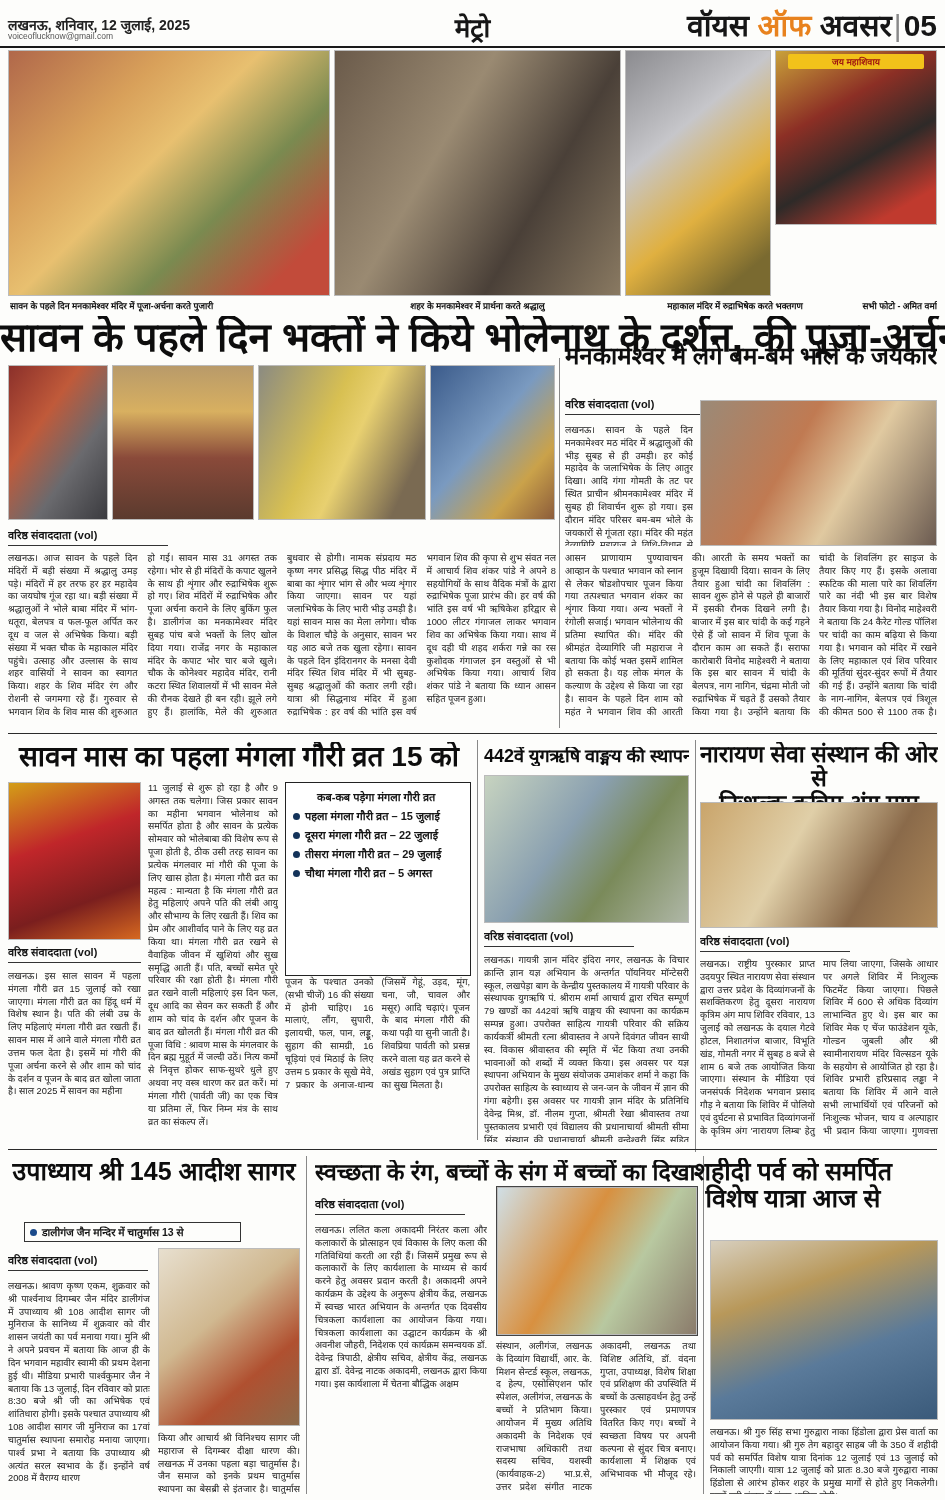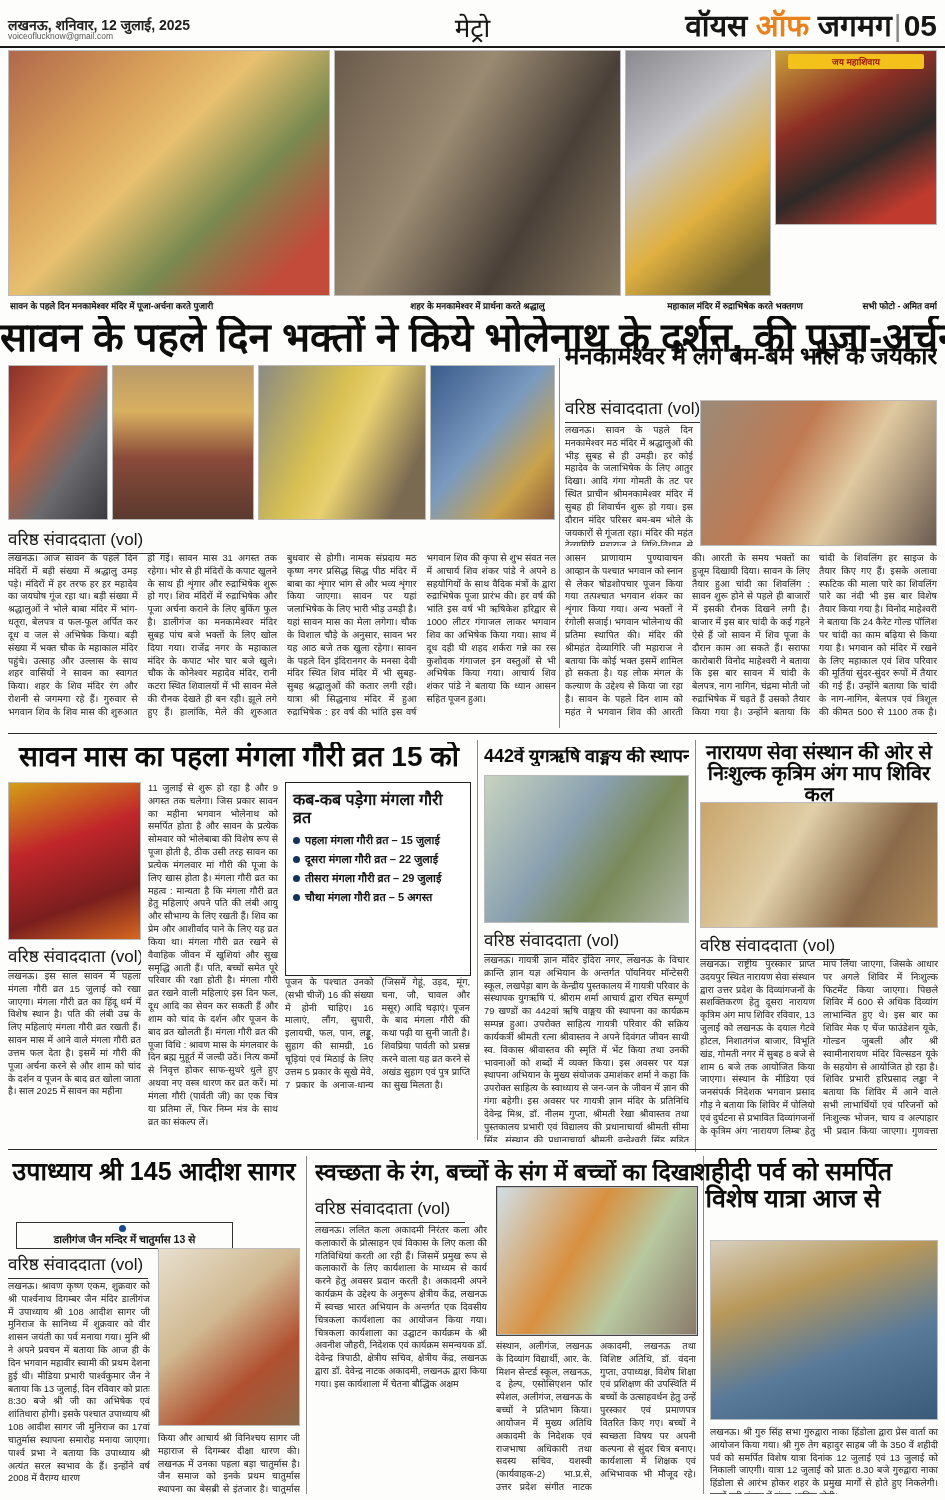--- a/index.html
+++ b/index.html
@@ -2,21 +2,21 @@
 <html lang="hi"><head>
 <meta charset="utf-8">
 <style>
   html,body{margin:0;padding:0;background:#e8e8e4;}
   #page{position:relative;width:945px;height:1500px;margin:0 auto;background:#fdfdfb;
         font-family:"Liberation Sans","DejaVu Sans",sans-serif;color:#161616;overflow:hidden;}
   .abs{position:absolute;}
   
   .dateline{font-size:14px;font-weight:bold;color:#222;}
   .email{font-size:8.5px;color:#555;}
-  .section-title{font-size:26px;font-weight:400;letter-spacing:0;}
+  .section-title{font-size:26px;font-weight:700;letter-spacing:0;}
   .nameplate{font-size:30px;font-weight:800;white-space:nowrap;}
   .nameplate .w2{color:#e8821e;}
   .nameplate .pagebar{font-weight:400;color:#888;margin:0 2px;}
   .hdr-rule{border-bottom:2.5px solid #1a1a1a;}
   
   .photo{position:absolute;overflow:hidden;box-shadow:0 0 0 1px #bbb inset;}
   .ph-priests{background:linear-gradient(135deg,#b0674a,#d8a05a 28%,#e8c070 45%,#7a8a50 66%,#c24b3a 88%);}
   .ph-devotees{background:linear-gradient(120deg,#6a5a4a,#9a8a72 38%,#4a4038 68%,#8a7a62);}
   .ph-vessel{background:linear-gradient(140deg,#8a8a8e,#c6c6ca 34%,#e0b040 62%,#7a6a30 88%);}
   .ph-shivling{background:linear-gradient(150deg,#caa33a,#8c2f25 34%,#2e2a28 60%,#c03a2e 86%);}
@@ -33,46 +33,46 @@
   .ph-monk{background:linear-gradient(140deg,#e8e0d0,#d0b890 40%,#b05030 70%,#8a6a4a);}
   .ph-kids{background:linear-gradient(120deg,#d0e0e8,#d89040 40%,#b8c8a0 65%,#8a7a6a);border:1px solid #444;}
   .ph-sikh{background:linear-gradient(160deg,#d8d0c0,#b8985a 30%,#5a7a9a 62%,#3a5a7a);}
   
   .caption{font-size:8.8px;font-weight:bold;color:#111;white-space:nowrap;overflow:hidden;}
   .headline{font-weight:800;color:#0d0d0d;line-height:1.06;text-align:center;overflow:hidden;}
   .hl-xl{font-size:40px;white-space:nowrap;}
   .hl-lg{font-size:24px;white-space:nowrap;text-align:left;}
   .hl-md{font-size:28px;white-space:nowrap;}
   .hl-sm{font-size:18px;white-space:nowrap;text-align:left;}
-  .hl-2l{font-size:20px;}
-  .byline{font-size:17px;font-weight:normal;border-bottom:1.5px solid #333;padding-bottom:3px;white-space:nowrap;overflow:hidden;}
+  .hl-2l{font-size:23px;}
+  .byline{font-size:11px;font-weight:bold;border-bottom:1.5px solid #333;padding-bottom:3px;white-space:nowrap;overflow:hidden;}
   .body-txt{font-size:9.3px;line-height:1.38;text-align:justify;overflow:hidden;color:#1c1c1c;}
   .rule-h{border-top:1.5px solid #2a2a2a;}
   .rule-v{border-left:1px solid #888;}
   
   .sched{border:1.5px solid #222;background:#fff;padding:8px 7px;overflow:hidden;}
-  .sched-title{font-size:16px;font-weight:800;line-height:1.15;margin-bottom:6px;}
+  .sched-title{font-size:11px;font-weight:800;line-height:1.15;margin-bottom:6px;margin-left:24px;}
   .sched-item{font-size:11px;font-weight:bold;line-height:1.2;margin-bottom:6px;display:flex;}
   .dot{width:7px;height:7px;border-radius:50%;background:#14335a;flex:0 0 7px;margin:3px 5px 0 0;}
   .kicker{border:1.2px solid #333;font-size:10.5px;font-weight:bold;padding:2px 5px;display:flex;align-items:center;white-space:nowrap;overflow:hidden;}
   .kicker .dot{background:#1a4a8a;margin-top:0;}
 </style>
 </head>
 <body>
 
 <div id="page">
 
   <div class="abs hdr-rule" style="left:0;top:0;width:945px;height:46px;">
     <div class="abs dateline" style="left:8px;top:15px;">लखनऊ, शनिवार, 12 जुलाई, 2025</div>
     <div class="abs email" style="left:8px;top:31px;">voiceoflucknow@gmail.com</div>
     <div class="abs section-title" style="left:0;top:9px;width:945px;text-align:center;">मेट्रो</div>
     <div class="abs nameplate" style="right:8px;top:4px;">
       <span class="w1">वॉयस</span>
       <span class="w2">ऑफ</span>
-      <span class="w3">जगमग</span><span class="pagebar">|</span><span>05</span>
+      <span class="w3">अवसर</span><span class="pagebar">|</span><span>05</span>
     </div>
   </div>
 
   <div class="photo ph-priests" style="left:8px;top:50px;width:322px;height:246px;"></div>
   <div class="photo ph-devotees" style="left:334px;top:50px;width:287px;height:246px;"></div>
   <div class="photo ph-vessel" style="left:625px;top:50px;width:146px;height:246px;"></div>
   <div class="photo ph-shivling" style="left:775px;top:50px;width:162px;height:175px;">
     <span class="banner">जय महाशिवाय</span>
   </div>
   <div class="abs caption" style="left:10px;top:300px;width:322px;">सावन के पहले दिन मनकामेश्वर मंदिर में पूजा-अर्चना करते पुजारी</div>
@@ -140,21 +140,21 @@
   <div class="abs byline" style="left:700px;top:933px;width:150px;">वरिष्ठ संवाददाता (vol)</div>
   <div class="abs body-txt" style="left:700px;top:958px;width:238px;height:188px;column-count:2;column-gap:8px;">लखनऊ। राष्ट्रीय पुरस्कार प्राप्त उदयपुर स्थित नारायण सेवा संस्थान द्वारा उत्तर प्रदेश के दिव्यांगजनों के सशक्तिकरण हेतु दूसरा नारायण कृत्रिम अंग माप शिविर रविवार, 13 जुलाई को लखनऊ के दयाल गेटवे होटल, निशातगंज बाजार, विभूति खंड, गोमती नगर में सुबह 8 बजे से शाम 6 बजे तक आयोजित किया जाएगा। संस्थान के मीडिया एवं जनसंपर्क निदेशक भगवान प्रसाद गौड़ ने बताया कि शिविर में पोलियो एवं दुर्घटना से प्रभावित दिव्यांगजनों के कृत्रिम अंग 'नारायण लिम्ब' हेतु माप लिया जाएगा, जिसके आधार पर अगले शिविर में निःशुल्क फिटमेंट किया जाएगा। पिछले शिविर में 600 से अधिक दिव्यांग लाभान्वित हुए थे। इस बार का शिविर मेक ए चेंज फाउंडेशन यूके, गोल्डन जुबली और श्री स्वामीनारायण मंदिर विल्सडन यूके के सहयोग से आयोजित हो रहा है। शिविर प्रभारी हरिप्रसाद लड्ढा ने बताया कि शिविर में आने वाले सभी लाभार्थियों एवं परिजनों को निःशुल्क भोजन, चाय व अल्पाहार भी प्रदान किया जाएगा। गुणवत्ता वाले हल्के व टिकाऊ 'नारायण लिम्ब' के लिए दिव्यांगजन आधार कार्ड, दिव्यांगता प्रमाणपत्र और दो पासपोर्ट साइज फोटो साथ लाएं।</div>
 
   <div class="abs rule-h" style="left:8px;top:1149px;width:929px;"></div>
   <div class="abs rule-v" style="left:306px;top:1156px;height:338px;"></div>
   <div class="abs rule-v" style="left:703px;top:1156px;height:338px;"></div>
 
   <div class="abs headline hl-2l" style="left:8px;top:1158px;width:292px;font-size:25px;">
     <div>उपाध्याय श्री 145 आदीश सागर</div>
   </div>
-  <div class="abs kicker" style="left:16px;top:1222px;width:205px;flex-direction:column;">
+  <div class="abs kicker" style="left:24px;top:1222px;width:205px;">
     <span class="dot"></span>
     <span>डालीगंज जैन मन्दिर में चातुर्मास 13 से</span>
   </div>
   <div class="abs byline" style="left:8px;top:1252px;width:140px;">वरिष्ठ संवाददाता (vol)</div>
   <div class="abs body-txt" style="left:8px;top:1280px;width:142px;height:214px;">लखनऊ। श्रावण कृष्ण एकम, शुक्रवार को श्री पार्श्वनाथ दिगम्बर जैन मंदिर डालीगंज में उपाध्याय श्री 108 आदीश सागर जी मुनिराज के सानिध्य में शुक्रवार को वीर शासन जयंती का पर्व मनाया गया। मुनि श्री ने अपने प्रवचन में बताया कि आज ही के दिन भगवान महावीर स्वामी की प्रथम देशना हुई थी। मीडिया प्रभारी पार्श्वकुमार जैन ने बताया कि 13 जुलाई, दिन रविवार को प्रातः 8:30 बजे श्री जी का अभिषेक एवं शांतिधारा होगी। इसके पश्चात उपाध्याय श्री 108 आदीश सागर जी मुनिराज का 17वां चातुर्मास स्थापना समारोह मनाया जाएगा। पार्श्व प्रभा ने बताया कि उपाध्याय श्री अत्यंत सरल स्वभाव के हैं। इन्होंने वर्ष 2008 में वैराग्य धारण</div>
   <div class="photo ph-monk" style="left:158px;top:1248px;width:142px;height:178px;"></div>
   <div class="abs body-txt" style="left:158px;top:1432px;width:142px;height:62px;">किया और आचार्य श्री विनिश्चय सागर जी महाराज से दिगम्बर दीक्षा धारण की। लखनऊ में उनका पहला बड़ा चातुर्मास है। जैन समाज को इनके प्रथम चातुर्मास स्थापना का बेसब्री से इंतजार है। चातुर्मास वर्षा योग से महावीर निर्वाण तक होता है।</div>
 
   <div class="abs headline hl-lg" style="left:315px;top:1160px;width:382px;font-size:23px;text-align:center;">स्वच्छता के रंग, बच्चों के संग में बच्चों का दिखा उत्साह</div>
   <div class="abs byline" style="left:315px;top:1196px;width:150px;">वरिष्ठ संवाददाता (vol)</div>

